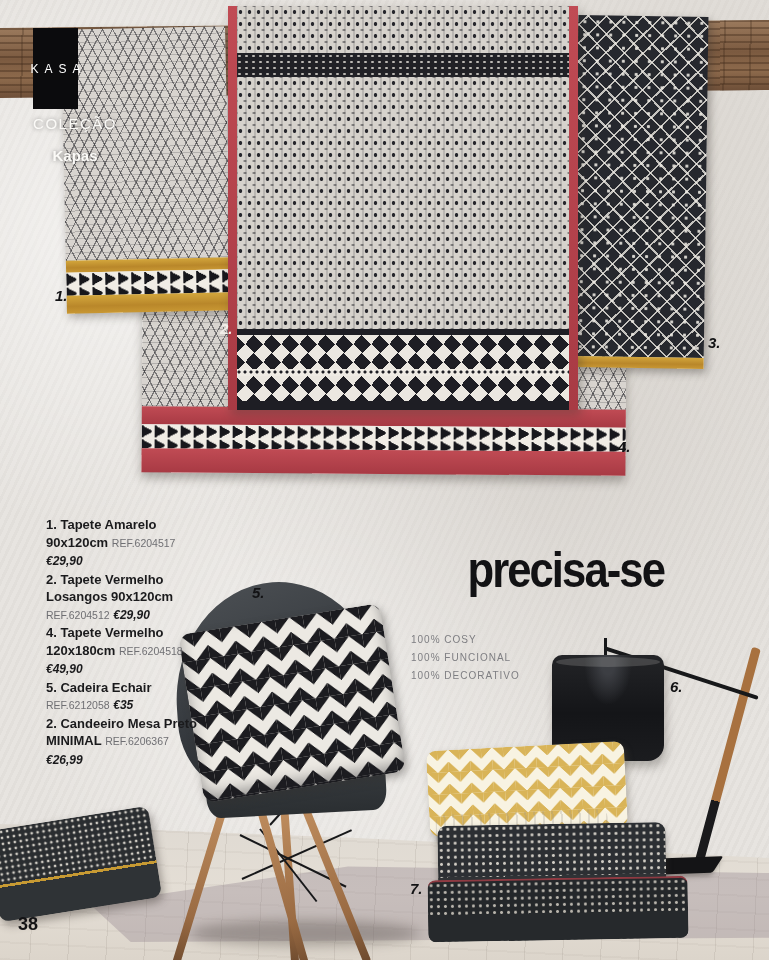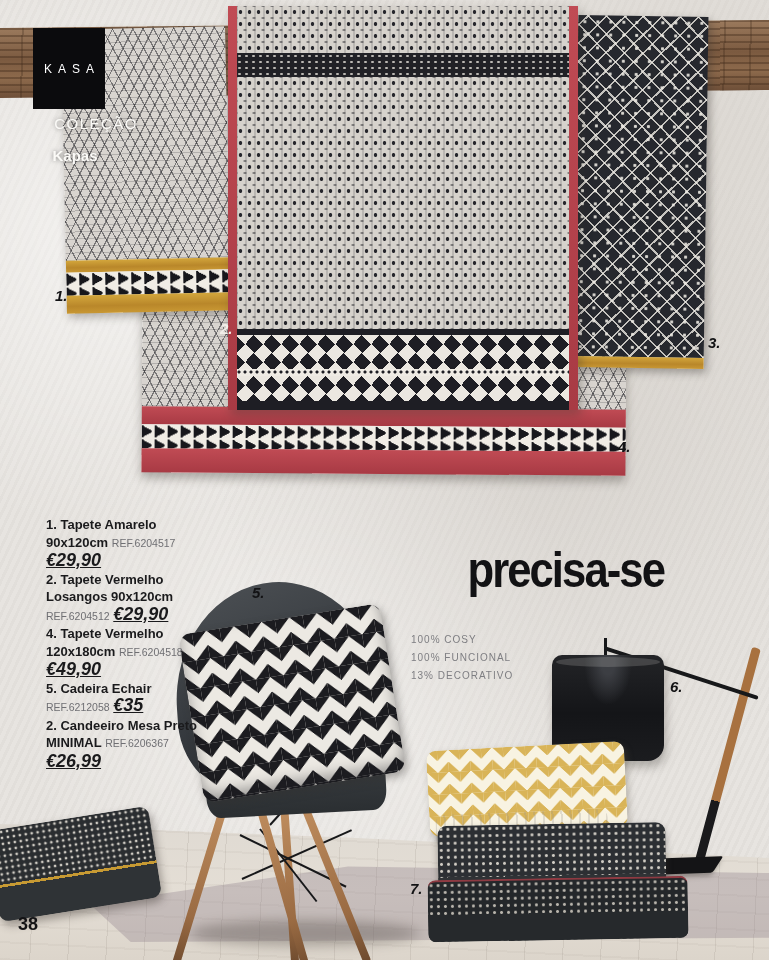--- a/index.html
+++ b/index.html
@@ -64,45 +64,45 @@
   .rug4 .lattice{flex:1;}
   .rug2{left:228px;top:6px;width:350px;height:404px;z-index:4;
         box-shadow:3px 5px 10px rgba(60,55,50,.35);}
   .rug2-inner{position:absolute;left:8px;right:9px;top:0;bottom:0;display:flex;flex-direction:column;}
   .rug2-edge{position:absolute;top:0;bottom:0;width:9px;z-index:2;}
   .rug3{left:576px;top:16px;width:130px;height:352px;transform:rotate(.8deg);z-index:3;
         display:flex;flex-direction:column;box-shadow:3px 4px 9px rgba(60,55,50,.4);}
   .rug3 .rug3-pattern{flex:1;}
 
   
-  .logo-box{left:33px;top:28px;width:72px;height:81px;background:#0b0b0d;z-index:9;
+  .logo-box{left:33px;top:28px;width:45px;height:81px;background:#0b0b0d;z-index:9;
             display:flex;align-items:center;justify-content:center;}
   .logo-text{color:#fff;font-size:12px;letter-spacing:6px;padding-left:6px;font-weight:400;}
   .collection{left:12px;top:115px;width:126px;text-align:center;z-index:9;color:#fbfaf7;
               text-shadow:0 0 4px rgba(40,40,40,.5);}
-  .collection-label{font-size:15px;letter-spacing:1.5px;font-weight:400;text-align:right;}
+  .collection-label{font-size:15px;letter-spacing:1.5px;font-weight:400;}
   .collection-name{font-size:15px;font-weight:bold;margin-top:15px;}
 
   
   .headline{left:200px;top:488px;width:470px;z-index:6;color:#1c1c1e;
             font-family:"Liberation Serif",serif;font-size:50px;font-weight:400;
             letter-spacing:1px;white-space:nowrap;}
   .subheadline{left:396px;top:541px;width:268px;z-index:6;text-align:right;color:#121214;
             font-size:45px;font-weight:bold;letter-spacing:-2px;
             transform:scale(.97,1.12);transform-origin:right top;}
   .features{left:411px;top:631px;z-index:6;color:#7e7e82;font-size:10px;
             letter-spacing:1px;line-height:18px;}
 
   
   .products{left:46px;top:516px;width:156px;z-index:9;color:#1a1a1c;
             font-size:13px;line-height:17.5px;}
   .prod{margin:0;}
   .prod-name{font-weight:bold;}
   .prod-ref{font-size:10.5px;color:#6f6f73;}
-  .prod-price{font-weight:bold;font-style:italic;font-size:18px;text-decoration:underline;}
+  .prod-price{font-weight:bold;font-style:italic;font-size:12px;}
 
   
   .marker{z-index:10;font-weight:bold;font-style:italic;font-size:15px;color:#121214;}
   .m1{left:55px;top:287px;}
   .m2{left:220px;top:320px;color:#f2efe9;}
   .m3{left:708px;top:334px;}
   .m4{left:618px;top:438px;}
   .m5{left:252px;top:584px;}
   .m6{left:670px;top:678px;}
   .m7{left:410px;top:880px;}
@@ -266,21 +266,21 @@
   <div class="abs floor">
     <div class="floor-planks"></div>
     <div class="floor-shadow-rug"></div>
   </div>
   <div class="abs chair-shadow"></div>
 
   <div class="abs subheadline">precisa-se</div>
   <div class="abs features">
     <div>100% COSY</div>
     <div>100% FUNCIONAL</div>
-    <div>13% DECORATIVO</div>
+    <div>100% DECORATIVO</div>
   </div>
 
   <div class="abs products">
     <p class="prod"><span class="prod-name">1. Tapete Amarelo 90x120cm</span> <span class="prod-ref">REF.6204517</span> <span class="prod-price">€29,90</span></p>
     <p class="prod"><span class="prod-name">2. Tapete Vermelho Losangos 90x120cm</span> <span class="prod-ref">REF.6204512</span> <span class="prod-price">€29,90</span></p>
     <p class="prod"><span class="prod-name">4. Tapete Vermelho 120x180cm</span> <span class="prod-ref">REF.6204518</span> <span class="prod-price">€49,90</span></p>
     <p class="prod"><span class="prod-name">5. Cadeira Echair</span> <span class="prod-ref">REF.6212058</span> <span class="prod-price">€35</span></p>
     <p class="prod"><span class="prod-name">2. Candeeiro Mesa Preto MINIMAL</span> <span class="prod-ref">REF.6206367</span> <span class="prod-price">€26,99</span></p>
   </div>
 

